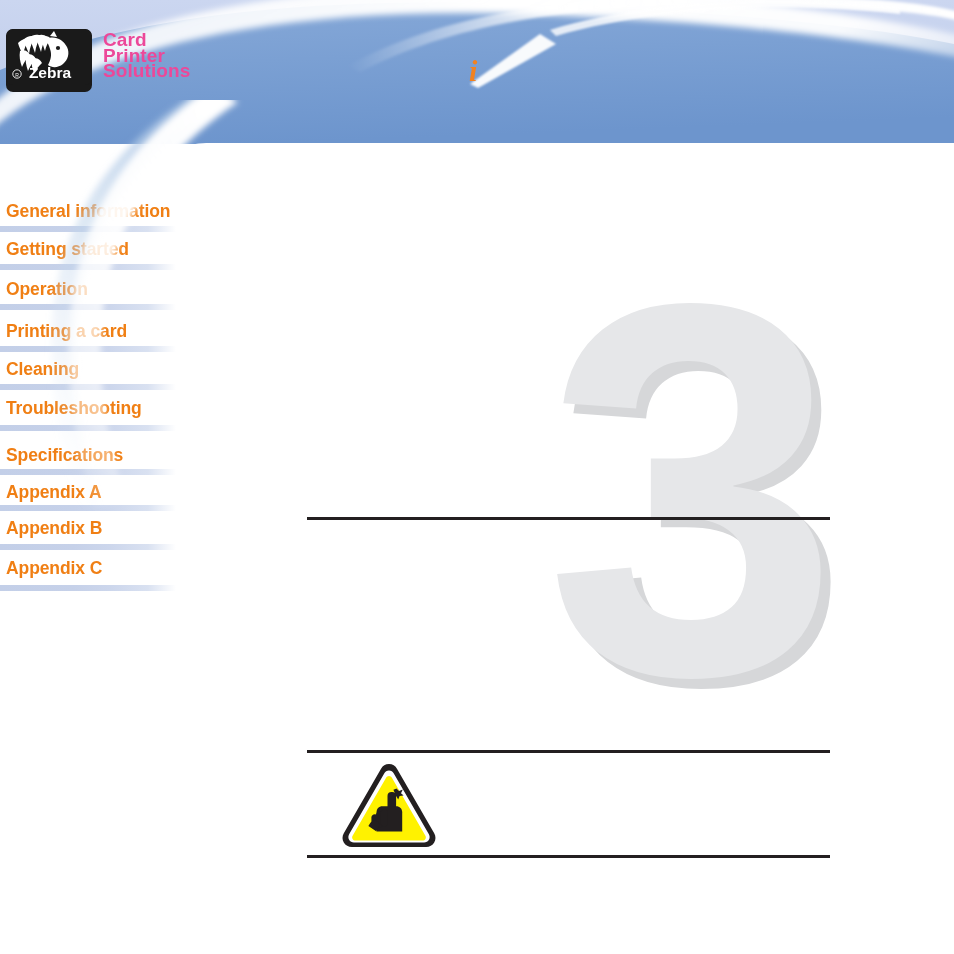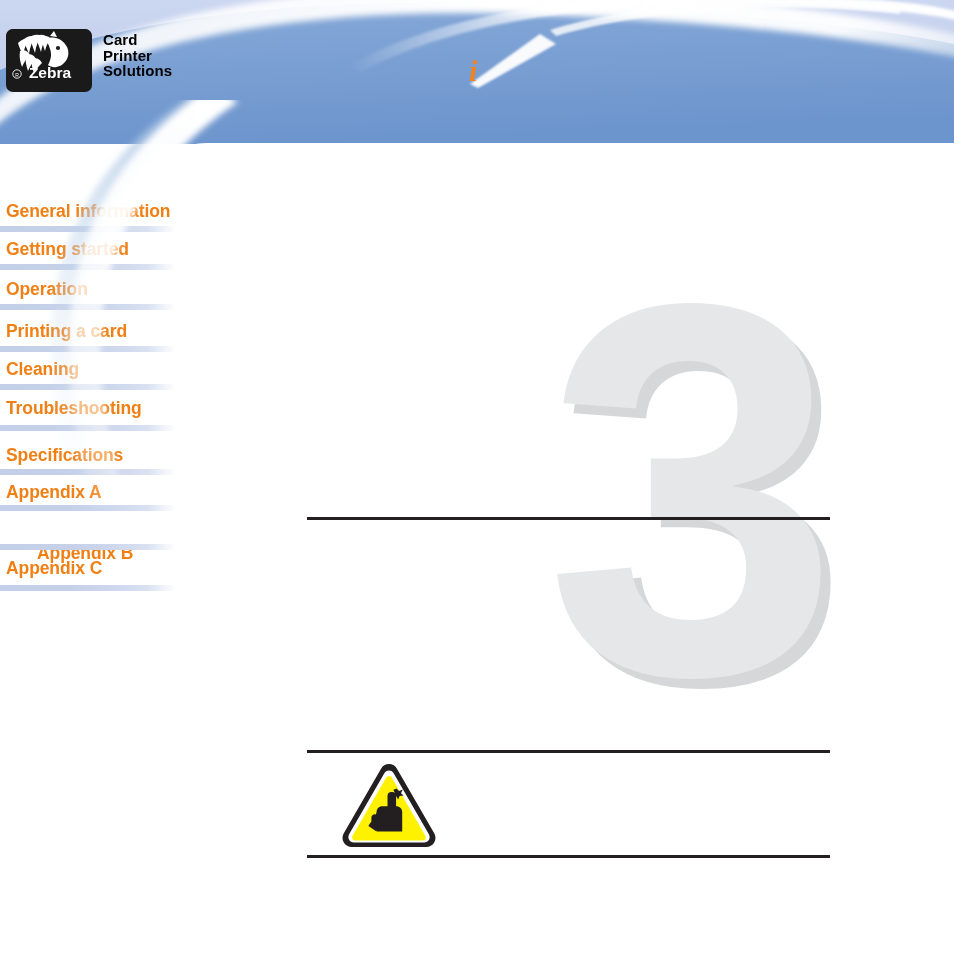--- a/index.html
+++ b/index.html
@@ -52,24 +52,24 @@
     background: #1a1a1a;
     border-radius: 7px;
     position: relative;
     overflow: hidden;
     flex: 0 0 auto;
   }
   .logo-mark svg { display: block; }
   .logo-words {
     margin-left: 11px;
     margin-top: 3px;
-    font-size: 15px;
+    font-size: 19px;
     font-weight: bold;
     line-height: 15.6px;
-    color: #000000;
+    color: #ec4899;
     letter-spacing: 0.1px;
     white-space: pre;
   }
 
   
   .banner-i {
     position: absolute;
     left: 469px;
     top: 56px;
     z-index: 11;
@@ -323,21 +323,21 @@
     <div class="nav-item" style="top:301px; height:26px;">
       <span class="nav-label">Specifications</span>
     </div>
     <div class="nav-rule" style="top:325px; width:176px;"></div>
 
     <div class="nav-item" style="top:338px; height:26px;">
       <span class="nav-label">Appendix A</span>
     </div>
     <div class="nav-rule" style="top:361px; width:176px;"></div>
 
-    <div class="nav-item" style="top:399px; height:26px;margin-left:31px;">
+    <div class="nav-item" style="top:374px; height:26px;">
       <span class="nav-label">Appendix B</span>
     </div>
     <div class="nav-rule" style="top:400px; width:176px;"></div>
 
     <div class="nav-item" style="top:414px; height:26px;">
       <span class="nav-label">Appendix C</span>
     </div>
     <div class="nav-rule" style="top:441px; width:176px;"></div>
   </div>
 

